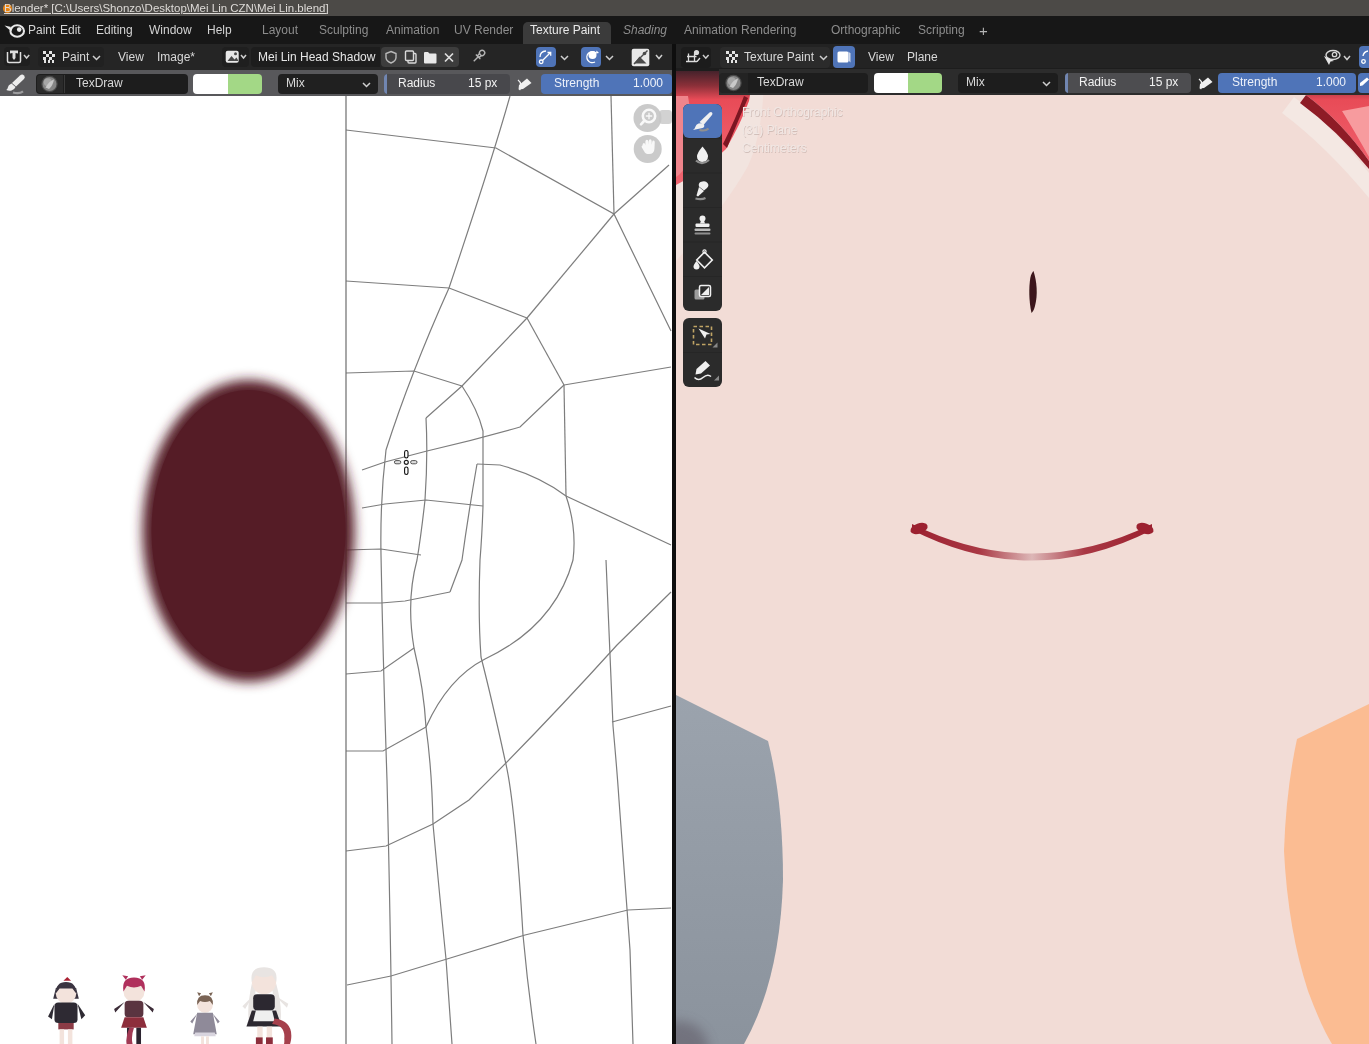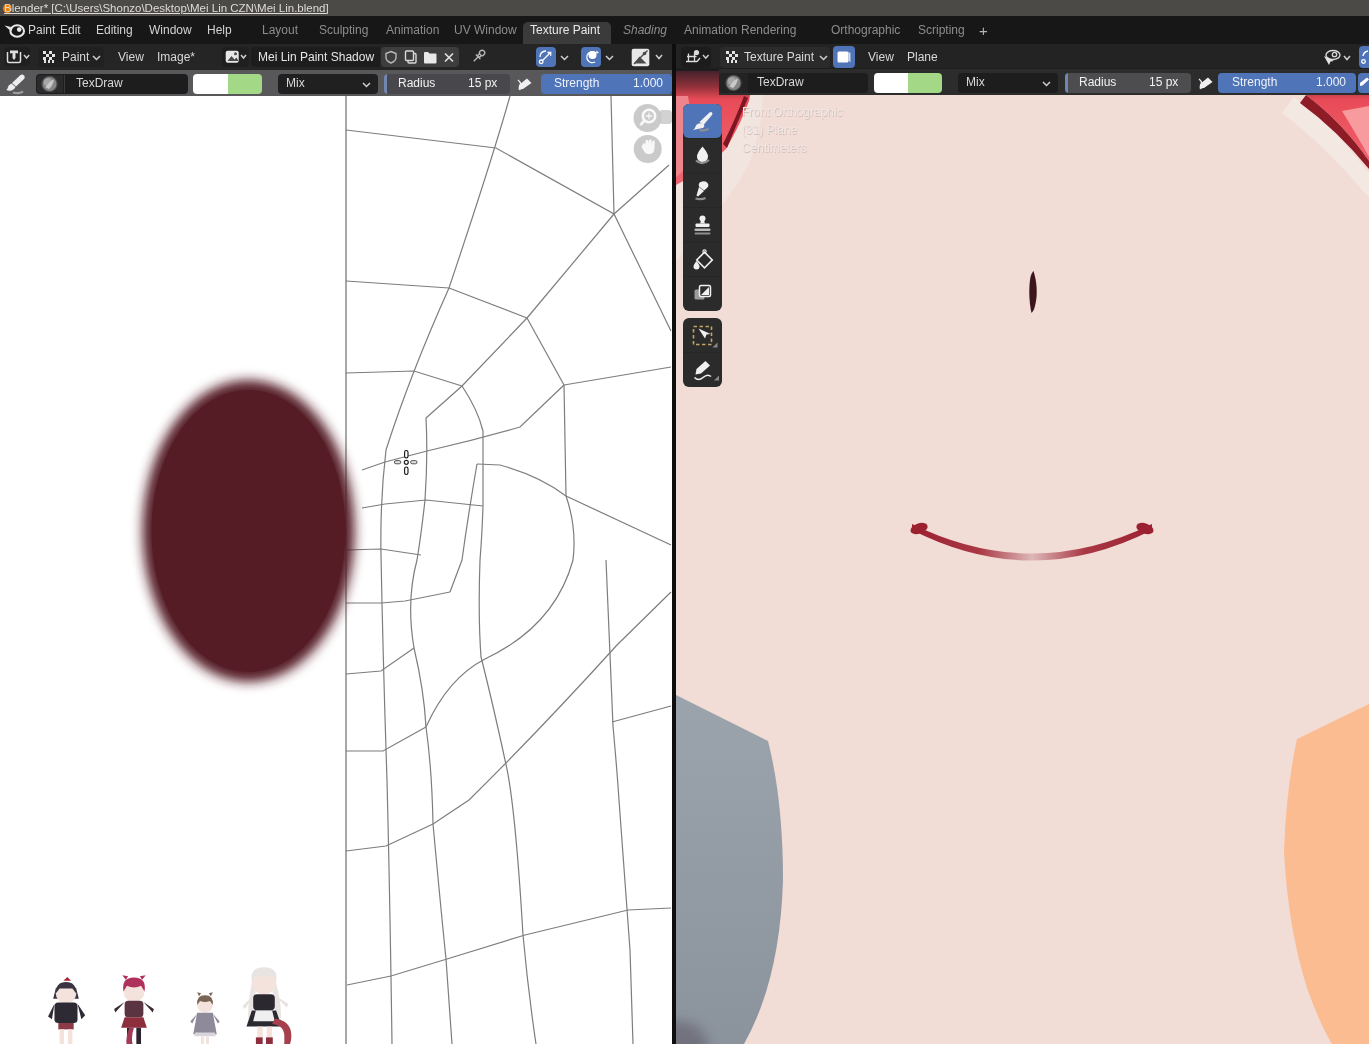--- a/index.html
+++ b/index.html
@@ -42,21 +42,21 @@
     </svg>
     <span class="menuitem" style="left:28px;">Paint</span>
     <span class="menuitem" style="left:60px;">Edit</span>
     <span class="menuitem" style="left:96px;">Editing</span>
     <span class="menuitem" style="left:149px;">Window</span>
     <span class="menuitem" style="left:207px;">Help</span>
     <div id="tabbg"></div>
     <span class="wstab" style="left:262px;">Layout</span>
     <span class="wstab" style="left:319px;">Sculpting</span>
     <span class="wstab" style="left:386px;">Animation</span>
-    <span class="wstab" style="left:454px;">UV Window</span>
+    <span class="wstab" style="left:454px;">UV Render</span>
     <span class="wstab active" style="left:530px;">Texture Paint</span>
     <span class="wstab" style="left:623px;font-style:italic;">Shading</span>
     <span class="wstab" style="left:684px;">Animation</span>
     <span class="wstab" style="left:741px;">Rendering</span>
     <span class="wstab" style="left:831px;">Orthographic</span>
     <span class="wstab" style="left:918px;">Scripting</span>
     <span class="wstab" style="left:979px;font-size:15px;color:#b5b5b5;">+</span>
   </div>
   <div id="row2L" class="abs">
     <div class="btn" style="left:4px;top:3px;width:26px;height:19px;background:#1f1f1f;"></div>
@@ -85,21 +85,21 @@
       </svg>
     <span class="lbl" style="left:118px;top:6px;">View</span>
     <span class="lbl" style="left:157px;top:6px;">Image*</span>
     <div class="btn" style="left:222px;top:3px;width:27px;height:20px;background:#1f1f1f;"></div>
     <svg class="abs" style="left:225px;top:6px;" width="22" height="14" viewBox="0 0 22 14">
       <rect x="0.7" y="0.7" width="13" height="12" rx="2" fill="#e8e8e8"></rect>
       <path d="M2.5,11 l4,-5 l3,3.5 l2,-2 l2,3.5 Z" fill="#4a4a4a"></path>
       <circle cx="10.5" cy="3.8" r="1.5" fill="#4a4a4a"></circle>
       <path d="M16,5 l2.5,3 l2.5,-3" stroke="#cfcfcf" stroke-width="1.5" fill="none"></path>
     </svg>
-    <div class="fld" style="left:251px;top:3px;width:129px;height:20px;line-height:20px;border-radius:4px 0 0 4px;"><span style="margin-left:7px;">Mei Lin Paint Shadow</span></div>
+    <div class="fld" style="left:251px;top:3px;width:129px;height:20px;line-height:20px;border-radius:4px 0 0 4px;"><span style="margin-left:7px;">Mei Lin Head Shadow</span></div>
     <div class="btn" style="left:381px;top:3px;width:78px;height:20px;background:#3d3d3d;"></div>
     <svg class="abs" style="left:383px;top:5px;" width="76" height="17" viewBox="0 0 76 17">
       <path d="M8,2.5 l5,2 v4 q0,3.5 -5,5.5 q-5,-2 -5,-5.5 v-4 Z" fill="none" stroke="#b9b9b9" stroke-width="1.4"></path>
       <rect x="25" y="4.5" width="8" height="9.5" rx="1" fill="none" stroke="#d9d9d9" stroke-width="1.4"></rect>
       <rect x="22.5" y="2" width="8" height="9.5" rx="1" fill="#3d3d3d" stroke="#d9d9d9" stroke-width="1.4"></rect>
       <path d="M41,5.5 v-1.5 q0,-1 1,-1 h3 l1.5,1.5 h6 q1,0 1,1 v8 q0,1 -1,1 h-10.5 q-1,0 -1,-1 Z" fill="#e8e8e8"></path>
       <path d="M62,4.5 l8,8 M70,4.5 l-8,8" stroke="#dedede" stroke-width="1.7"></path>
     </svg>
     <svg class="abs" style="left:468px;top:4px;" width="20" height="19" viewBox="0 0 20 19">
       <g transform="rotate(45 10 9)" fill="none" stroke="#b4b4b4" stroke-width="1.4">

